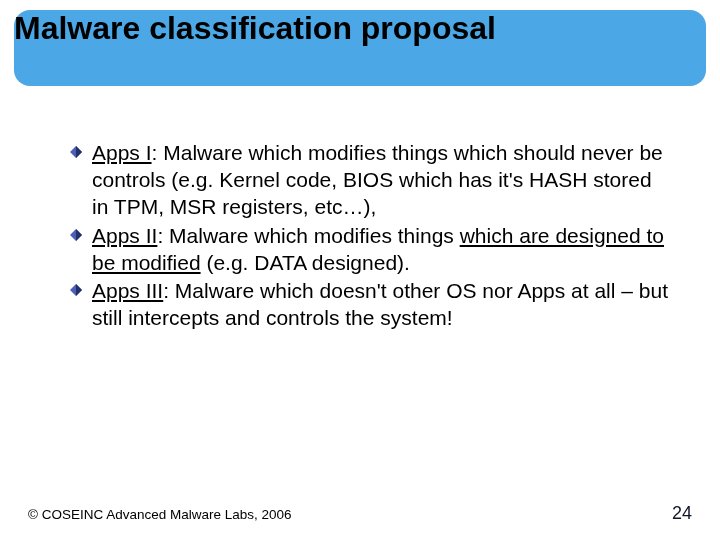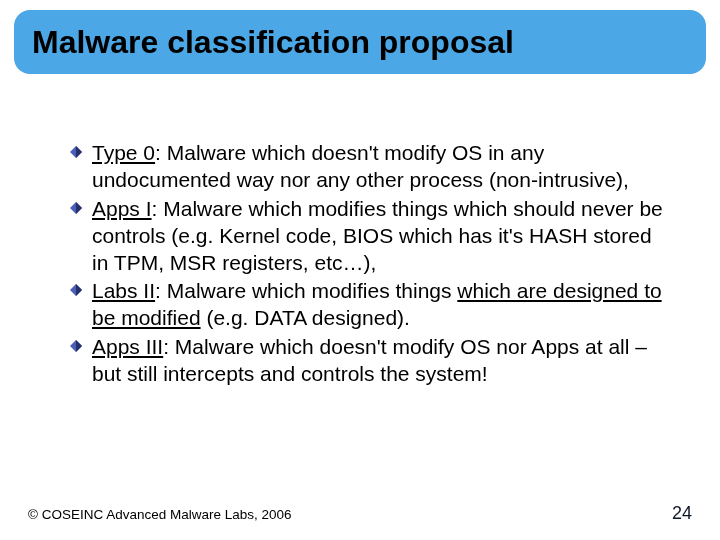--- a/index.html
+++ b/index.html
@@ -2,26 +2,24 @@
 <html><head>
 <meta charset="utf-8">
 <style>
   * { margin: 0; padding: 0; box-sizing: border-box; }
   html, body { width: 720px; height: 540px; background: #fff; font-family: Arial, Helvetica, sans-serif; }
   .slide { position: relative; width: 720px; height: 540px; }
 
   .title-bar {
     position: absolute;
     top: 10px; left: 14px; right: 14px;
-    height: 64px;
+    height: 76px;
     background: #4ba7e5;
     border-radius: 16px;
     display: flex;
-    align-items: center;
-    padding-left: 18px;
   }
   .title-bar h1 {
     color: #000;
     font-size: 32px;
     font-weight: 700;
     letter-spacing: 0;
   }
 
   .content {
     position: absolute;
@@ -62,31 +60,20 @@
 </head>
 <body>
 
 <div class="slide">
   <div class="title-bar">
     <h1>Malware classification proposal</h1>
   </div>
 
   <div class="content">
 
-    <div class="item">
-      <span class="bullet">
-        <svg width="12" height="12" viewBox="0 0 12 12">
-            <path d="M0 6 L6 0 L12 6 L6 12 Z" fill="#4a5fb5"></path>
-            <path d="M6 0 L12 6 L6 12 Z" fill="#233069"></path>
-          </svg>
-      </span>
-      <div class="text">
-        <span class="u">Type 0</span><span>: Malware which doesn't modify OS in any undocumented way nor any other process (non-intrusive),</span>
-      </div>
-    </div>
 
     <div class="item">
       <span class="bullet">
         <svg width="12" height="12" viewBox="0 0 12 12">
             <path d="M0 6 L6 0 L12 6 L6 12 Z" fill="#4a5fb5"></path>
             <path d="M6 0 L12 6 L6 12 Z" fill="#233069"></path>
           </svg>
       </span>
       <div class="text">
         <span class="u">Apps I</span><span>: Malware which modifies things which should never be controls (e.g. Kernel code, BIOS which has it's HASH stored in TPM, MSR registers, etc…),</span>
@@ -94,33 +81,33 @@
     </div>
 
     <div class="item">
       <span class="bullet">
         <svg width="12" height="12" viewBox="0 0 12 12">
             <path d="M0 6 L6 0 L12 6 L6 12 Z" fill="#4a5fb5"></path>
             <path d="M6 0 L12 6 L6 12 Z" fill="#233069"></path>
           </svg>
       </span>
       <div class="text">
-        <span class="u">Labs II</span><span>: Malware which modifies things </span><span class="u">which are designed to be modified</span><span> (e.g. DATA designed).</span>
+        <span class="u">Apps II</span><span>: Malware which modifies things </span><span class="u">which are designed to be modified</span><span> (e.g. DATA designed).</span>
       </div>
     </div>
 
     <div class="item">
       <span class="bullet">
         <svg width="12" height="12" viewBox="0 0 12 12">
             <path d="M0 6 L6 0 L12 6 L6 12 Z" fill="#4a5fb5"></path>
             <path d="M6 0 L12 6 L6 12 Z" fill="#233069"></path>
           </svg>
       </span>
       <div class="text">
-        <span class="u">Apps III</span><span>: Malware which doesn't modify OS nor Apps at all – but still intercepts and controls the system!</span>
+        <span class="u">Apps III</span><span>: Malware which doesn't other OS nor Apps at all – but still intercepts and controls the system!</span>
       </div>
     </div>
 
   </div>
 
   <div class="footer">
     <span class="copy">© COSEINC Advanced Malware Labs, 2006</span>
     <span class="pg">24</span>
   </div>
 </div>

